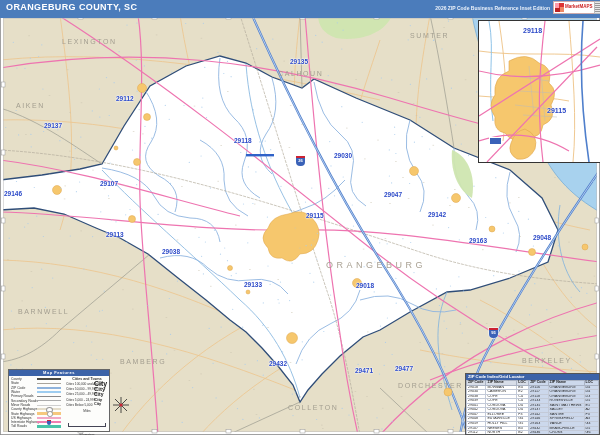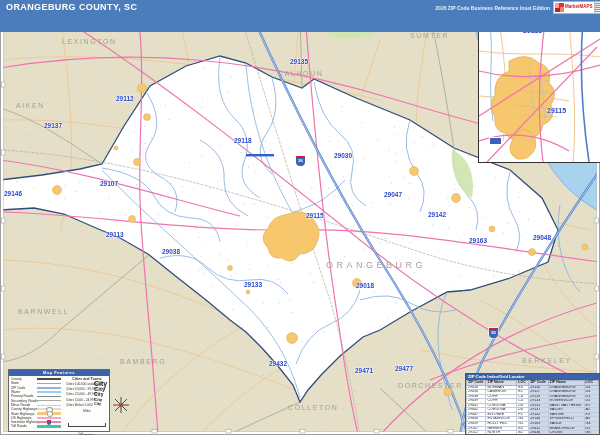--- a/index.html
+++ b/index.html
@@ -1,19 +1,19 @@
 <!DOCTYPE html>
 <html><head>
 <meta charset="utf-8">
 <style>
   html,body{margin:0;padding:0;background:#fff;}
   #screen{position:relative;width:600px;height:435px;overflow:hidden;
           font-family:"Liberation Sans",sans-serif;background:#e6dfc8;}
   
-  #header{position:absolute;left:0;top:0;width:600px;height:32px;background:#4b7cbb;z-index:40;}
+  #header{position:absolute;left:0;top:0;width:600px;height:18px;background:#4b7cbb;z-index:40;}
   #hdr-title{position:absolute;left:6px;top:2px;font-size:9px;font-weight:bold;color:#fff;letter-spacing:.4px;}
   #hdr-edition{position:absolute;right:50px;top:5px;font-size:5px;font-weight:bold;color:#eaf1fa;}
   #logo{position:absolute;right:1px;top:1px;width:46px;height:13px;background:#fff;border:0.5px solid #caa;
         display:flex;align-items:center;gap:1px;padding:0 1px;box-sizing:border-box;}
   #logo-mosaic{width:9px;height:9px;background:
       linear-gradient(#fff,#fff) ,#fff;position:relative;flex:0 0 auto;}
   #logo-mosaic:before{content:"";position:absolute;inset:0;
       background:conic-gradient(#d33 25%,#e86 0 50%,#b22 0 75%,#f9a 0);}
   #logo-brand{font-size:4.5px;font-weight:bold;color:#c22;line-height:1;}
   #logo-card{width:13px;height:11px;background:#e9e9e9;border:0.5px solid #bbb;flex:0 0 auto;

